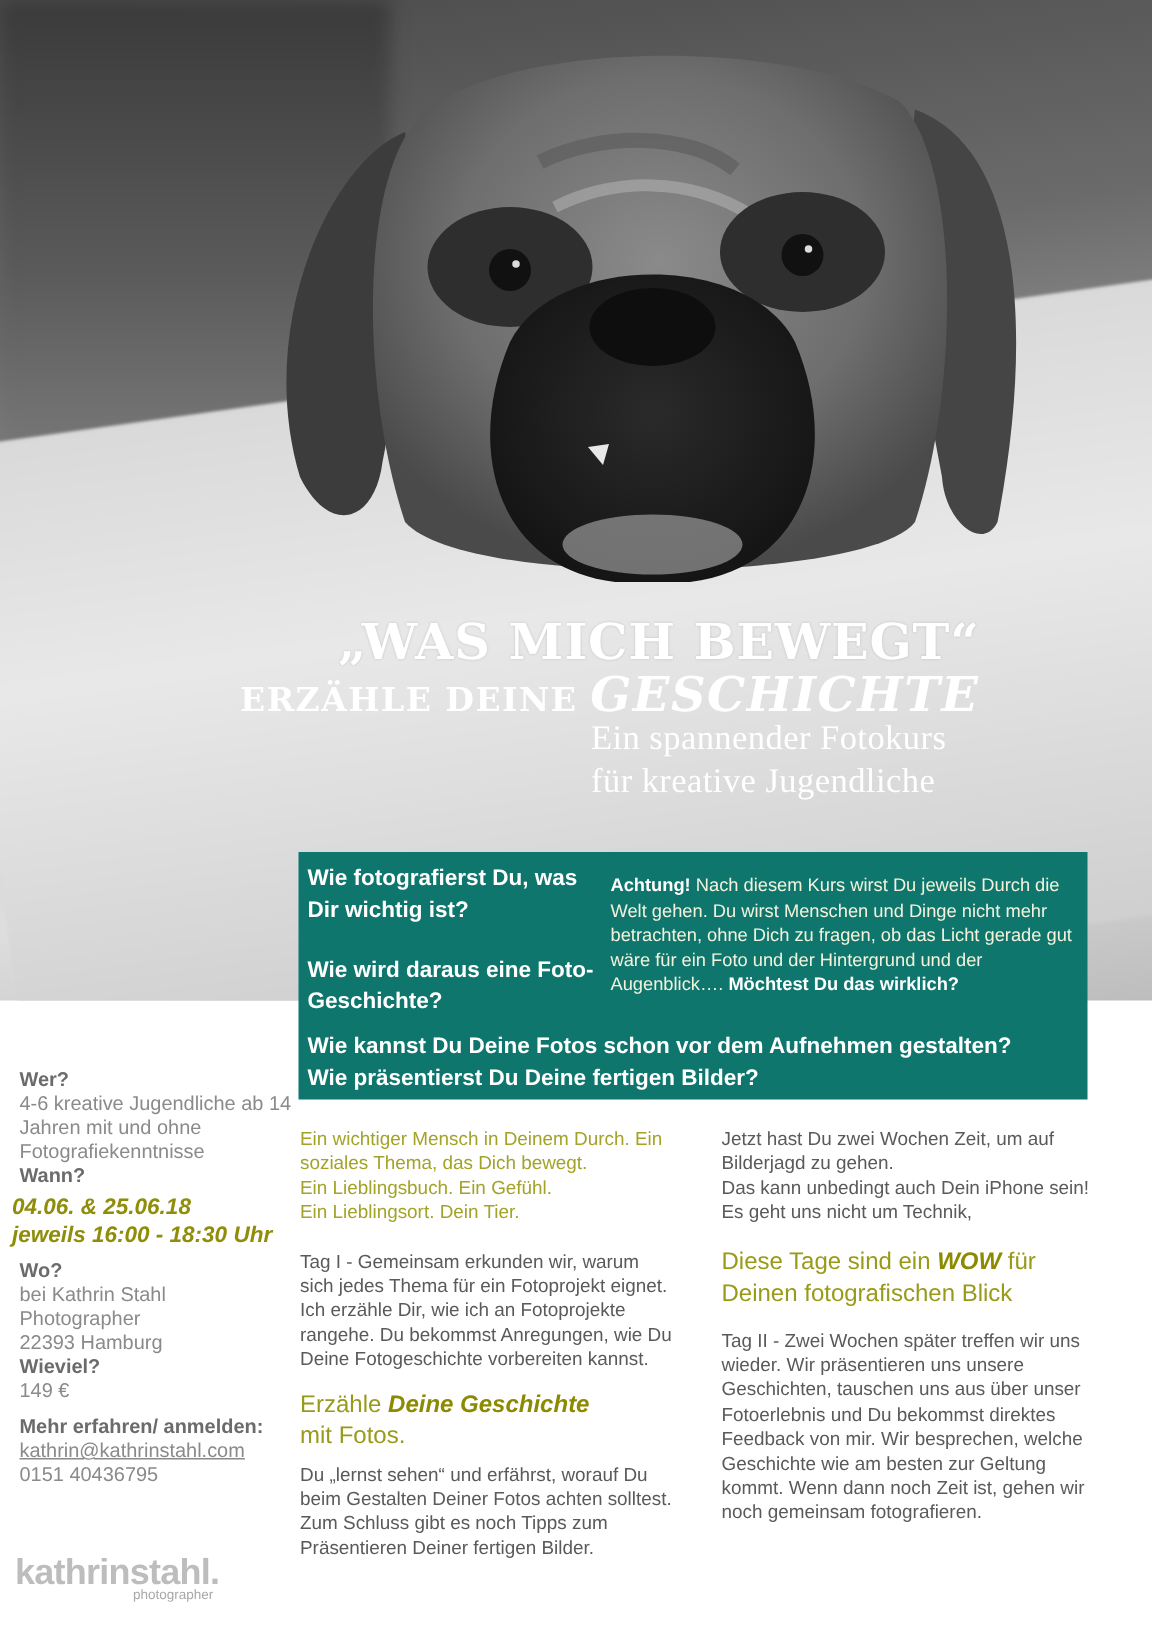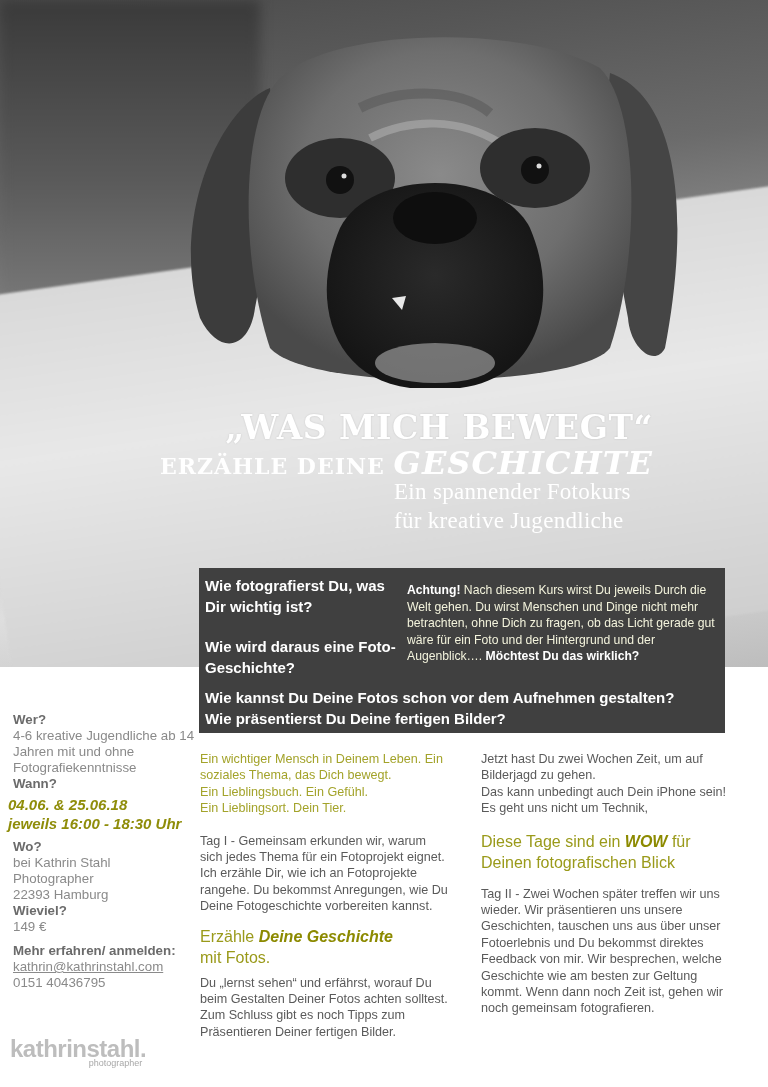--- a/index.html
+++ b/index.html
@@ -29,21 +29,21 @@
     
     .title-wrap { position: absolute; left: 160px; top: 410px; color: #ffffff; font-family: "DejaVu Serif", "Liberation Serif", serif; text-align: right; }
     .title-1 { font-size: 33px; font-weight: bold; letter-spacing: 0.5px; line-height: 36px; text-shadow: 0 0 2px rgba(0,0,0,0.15); }
     .title-2 { font-size: 22px; font-weight: bold; line-height: 34px; font-variant: small-caps; letter-spacing: 1px; }
     .title-2 .big { font-size: 32px; font-style: italic; font-variant: normal; letter-spacing: 1px; margin-top: 12px; }
     .subtitle { position: absolute; left: 370px; top: 477px; color: #ffffff; font-family: "Liberation Serif", serif; font-size: 23px; line-height: 29px; letter-spacing: 0.3px; margin-left: 24px; }
 
     
     .olive-box {
       position: absolute; left: 199px; top: 568px; width: 526px; height: 165px;
-      background: #404040; color: #ffffff;
+      background: #0f766e; color: #ffffff;
     }
     .q-left { position: absolute; left: 6px; top: 7px; width: 200px; font-weight: bold; font-size: 15px; line-height: 21px; }
     .q-left p + p { margin-top: 19px; }
     .achtung { position: absolute; left: 208px; top: 14px; width: 310px; font-size: 12.2px; line-height: 16.5px; color: #f3f3dc; }
     .achtung b { color: #ffffff; }
     .q-bottom { position: absolute; left: 6px; top: 119px; font-weight: bold; font-size: 15px; line-height: 21px; white-space: nowrap; }
 
     
     .info { position: absolute; left: 13px; top: 712px; width: 185px; font-size: 13.3px; line-height: 16px; color: #8a8a8a; }
     .info .label { color: #6b6b6b; font-weight: bold; }
@@ -153,21 +153,21 @@
   <div>0151 40436795</div>
 </div>
 
 <div class="logo">
   <div class="name">kathrinstahl.</div>
   <div class="sub">photographer</div>
 </div>
 
 <div class="col-mid">
   <div class="accent-text">
-    <div>Ein wichtiger Mensch in Deinem Leben. Ein soziales Thema, das Dich bewegt.</div>
+    <div>Ein wichtiger Mensch in Deinem Durch. Ein soziales Thema, das Dich bewegt.</div>
     <div>Ein Lieblingsbuch. Ein Gefühl.</div>
     <div>Ein Lieblingsort. Dein Tier.</div>
   </div>
   <div class="body-text p2">Tag I - Gemeinsam erkunden wir, warum sich jedes Thema für ein Fotoprojekt eignet. Ich erzähle Dir, wie ich an Fotoprojekte rangehe. Du bekommst Anregungen, wie Du Deine Fotogeschichte vorbereiten kannst.</div>
   <div class="heading-accent">
     <span>Erzähle </span><b>Deine Geschichte</b><br>
     <span>mit Fotos.</span>
   </div>
   <div class="body-text p3">Du „lernst sehen“ und erfährst, worauf Du beim Gestalten Deiner Fotos achten solltest.</div>
   <div class="body-text">Zum Schluss gibt es noch Tipps zum Präsentieren Deiner fertigen Bilder.</div>

